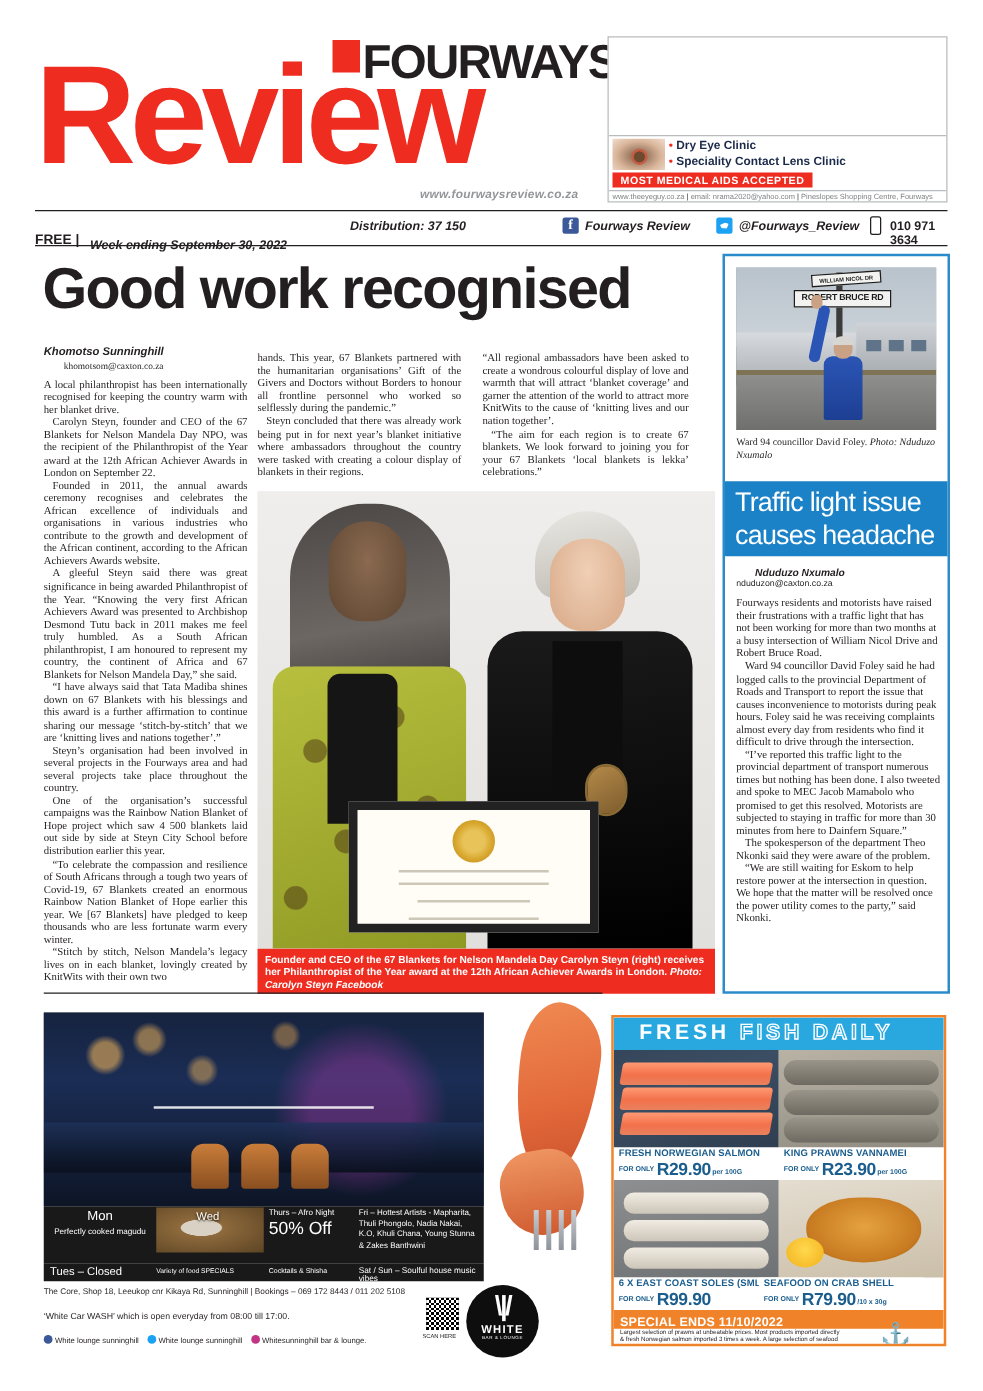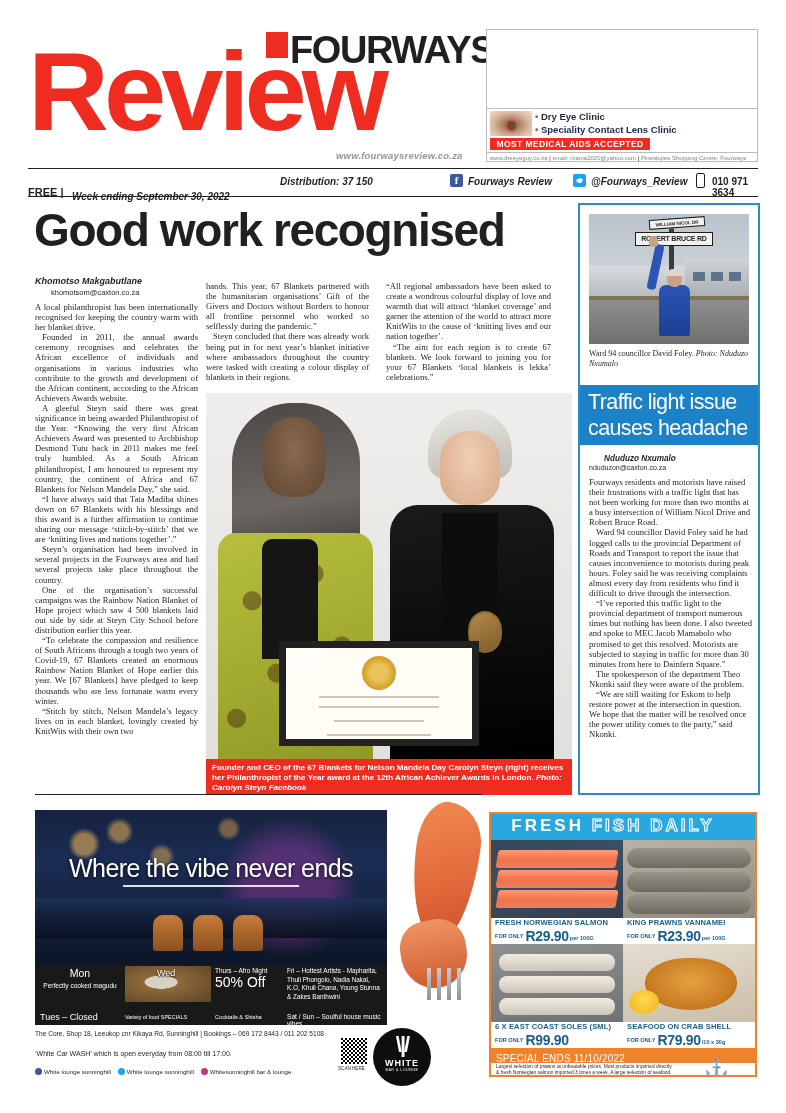--- a/index.html
+++ b/index.html
@@ -111,21 +111,21 @@
             font-size:10px; color:#231f20; }
 
   
   .headline { position:absolute; left:34px; top:205px; width:540px;
     font-family:"Liberation Sans", sans-serif; font-weight:bold;
     font-size:46px; line-height:50px; color:#231f20; letter-spacing:-1.4px; }
 
   .byline { position:absolute; left:35px; top:276px; width:160px; }
   .byline-name { font-family:"Liberation Sans", sans-serif; font-weight:bold;
      font-style:italic; font-size:9px; color:#231f20; }
-  .byline-mail { font-family:Liberation Sans, sans-serif; font-size:7.5px;
+  .byline-mail { font-family:Liberation Serif, serif; font-size:7.5px;
      color:#231f20; margin-top:2px;padding-left:16px; }
 
   .col { position:absolute; font-size:8.6px; line-height:10.1px;
          color:#231f20; text-align:justify; }
   .col p { text-indent:7px; margin:0; }
   .col p.first { text-indent:0; }
   .col1 { left:35px; top:302px; width:163px; }
   .col2 { left:206px; top:281px; width:163px; }
   .col3 { left:386px; top:281px; width:165px; }
 
@@ -343,33 +343,33 @@
   .ar-i4 .cr { position:absolute; left:22px; top:14px; width:92px; height:52px;
      background:radial-gradient(ellipse at 50% 45%, #e4a23f 0%, #c97c22 65%, #9c5c14 100%);
      border-radius:46% 46% 50% 50%; }
   .ar-i4 .lem { position:absolute; left:6px; top:46px; width:30px; height:24px;
      background:radial-gradient(circle at 50% 40%, #ffd84d, #f2b11d);
      border-radius:50% 50% 50% 50%; }
   .ar-pr { position:absolute; width:132px; height:26px; background:#fff; }
   .ar-p1 { left:0; top:104px; }
   .ar-p2 { left:132px; top:104px; }
   .ar-p3 { left:0; top:208px; }
-  .ar-p4 { left:132px; top:208px; }
+  .ar-p4 { left:116px; top:208px; }
   .ar-pname { font-family:"Liberation Sans", sans-serif; font-weight:bold;
      font-size:7.6px; color:#1b5e8e; letter-spacing:.1px; padding-left:4px; }
   .ar-pline { padding-left:4px; }
   .ar-pfo { font-family:"Liberation Sans", sans-serif; font-weight:bold;
      font-size:5.6px; color:#1b5e8e; display:inline-block; vertical-align:3px; }
   .ar-pval { font-family:"Liberation Sans", sans-serif; font-weight:bold;
      font-size:14px; color:#1b5e8e; display:inline-block; margin-left:2px; letter-spacing:-.3px;}
   .ar-punit { font-family:"Liberation Sans", sans-serif; font-weight:bold;
      font-size:5.6px; color:#1b5e8e; display:inline-block; vertical-align:1px; margin-left:1px;}
   .ar-special { position:absolute; left:0; top:234px; width:264px; height:15px;
      background:#f0832a; color:#fff; }
-  .ar-special span { font-family:"Liberation Sans", sans-serif; font-weight:normal;
+  .ar-special span { font-family:"Liberation Sans", sans-serif; font-weight:bold;
      font-size:10px; line-height:15px; padding-left:5px; letter-spacing:.2px; }
   .ar-fine { position:absolute; left:5px; top:250px; width:178px;
      font-family:"Liberation Sans", sans-serif; font-size:4.9px; line-height:6.4px;
      color:#231f20; }
   .ar-logo { position:absolute; left:190px; top:246px; width:72px; text-align:center; }
   .ar-logo-sym { font-size:20px; color:#1b5e8e; line-height:18px;
      font-family:"Liberation Serif", serif; }
 </style>
 </head>
 <body>
@@ -413,26 +413,27 @@
     <div class="ib-tw"></div>
     <div class="ib-twt">@Fourways_Review</div>
     <div class="ib-ph"></div>
     <div class="ib-pht">010 971 3634</div>
   </div>
   <div class="inforule-bot"></div>
 
   <h1 class="headline">Good work recognised</h1>
 
   <div class="byline">
-    <div class="byline-name">Khomotso Makgabutlane</div>
+    <div class="byline-name">Khomotso Sunninghill</div>
     <div class="byline-mail">khomotsom@caxton.co.za</div>
   </div>
 
   <div class="col col1">
     <p class="first">A local philanthropist has been internationally recognised for keeping the country warm with her blanket drive.</p>
+    <p>Carolyn Steyn, founder and CEO of the 67 Blankets for Nelson Mandela Day NPO, was the recipient of the Philanthropist of the Year award at the 12th African Achiever Awards in London on September 22.</p>
     <p>Founded in 2011, the annual awards ceremony recognises and celebrates the African excellence of individuals and organisations in various industries who contribute to the growth and development of the African continent, according to the African Achievers Awards website.</p>
     <p>A gleeful Steyn said there was great significance in being awarded Philanthropist of the Year. “Knowing the very first African Achievers Award was presented to Archbishop Desmond Tutu back in 2011 makes me feel truly humbled. As a South African philanthropist, I am honoured to represent my country, the continent of Africa and 67 Blankets for Nelson Mandela Day,” she said.</p>
     <p>“I have always said that Tata Madiba shines down on 67 Blankets with his blessings and this award is a further affirmation to continue sharing our message ‘stitch-by-stitch’ that we are ‘knitting lives and nations together’.”</p>
     <p>Steyn’s organisation had been involved in several projects in the Fourways area and had several projects take place throughout the country.</p>
     <p>One of the organisation’s successful campaigns was the Rainbow Nation Blanket of Hope project which saw 4 500 blankets laid out side by side at Steyn City School before distribution earlier this year.</p>
     <p>“To celebrate the compassion and resilience of South Africans through a tough two years of Covid-19, 67 Blankets created an enormous Rainbow Nation Blanket of Hope earlier this year. We [67 Blankets] have pledged to keep thousands who are less fortunate warm every winter.</p>
     <p>“Stitch by stitch, Nelson Mandela’s legacy lives on in each blanket, lovingly created by KnitWits with their own two</p>
   </div>
 
   <div class="col col2">
@@ -514,21 +515,20 @@
     </div>
   </div>
 
   <div class="ad-left">
     <div class="al-photo">
       <div class="alp-bg"></div>
       <div class="alp-bar"></div>
       <div class="alp-stool" style="left:118px"></div>
       <div class="alp-stool" style="left:158px"></div>
       <div class="alp-stool" style="left:198px"></div>
-      <div class="alp-title">Where the vibe never ends</div>
       <div class="alp-line"></div>
     </div>
 
     <div class="al-strip">
       <div class="als-mon">
         <b>Mon</b>
         <span>Perfectly cooked magudu</span>
       </div>
       <div class="als-food"></div>
       <div class="als-wed">Wed</div>

